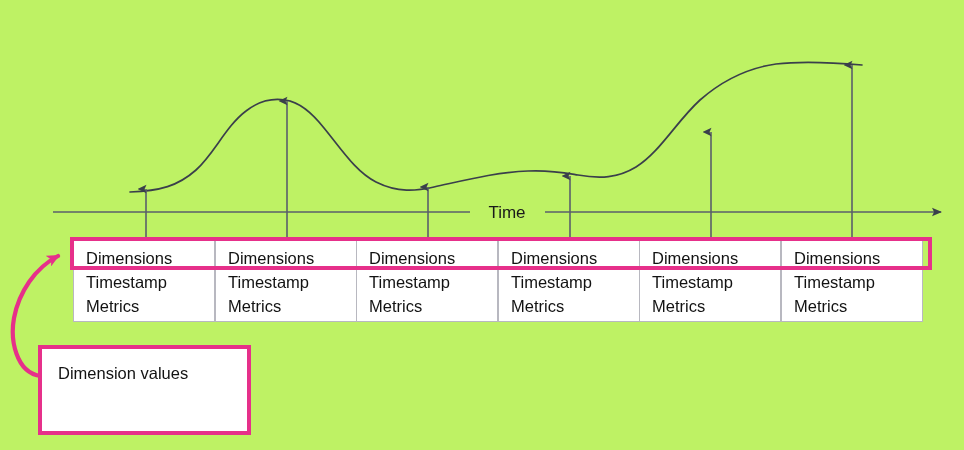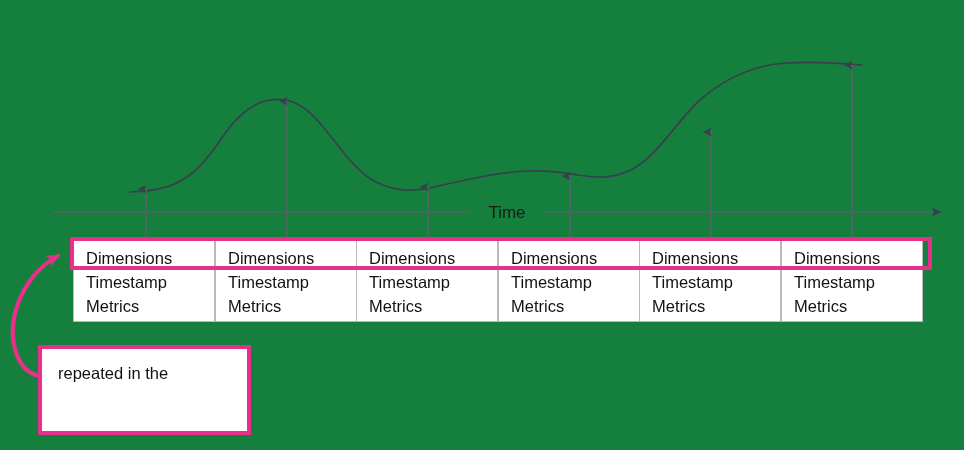--- a/index.html
+++ b/index.html
@@ -7,21 +7,21 @@
     padding: 0;
     background: #ffffff;
   }
   body {
     font-family: "Liberation Sans", sans-serif;
   }
   #canvas {
     position: relative;
     width: 964px;
     height: 450px;
-    background: #15803d;
+    background: #bef264;
     overflow: hidden;
   }
   #diagram-svg {
     position: absolute;
     left: 0;
     top: 0;
     width: 964px;
     height: 450px;
   }
   .axis-label {
@@ -154,16 +154,16 @@
 
   <div class="record-box" style="left:781px; top:240px; width:142px; height:82px;">
     <div class="record-line">Dimensions</div>
     <div class="record-line">Timestamp</div>
     <div class="record-line">Metrics</div>
   </div>
 
   <div id="highlight-rect" style="left:70px; top:237px; width:862px; height:33px;"></div>
 
   <div id="callout-box" style="left:38px; top:345px; width:213px; height:90px;">
-    <div class="callout-line">repeated in the</div>
+    <div class="callout-line">Dimension values</div>
   </div>
 
 </div>
 
 </body></html>

